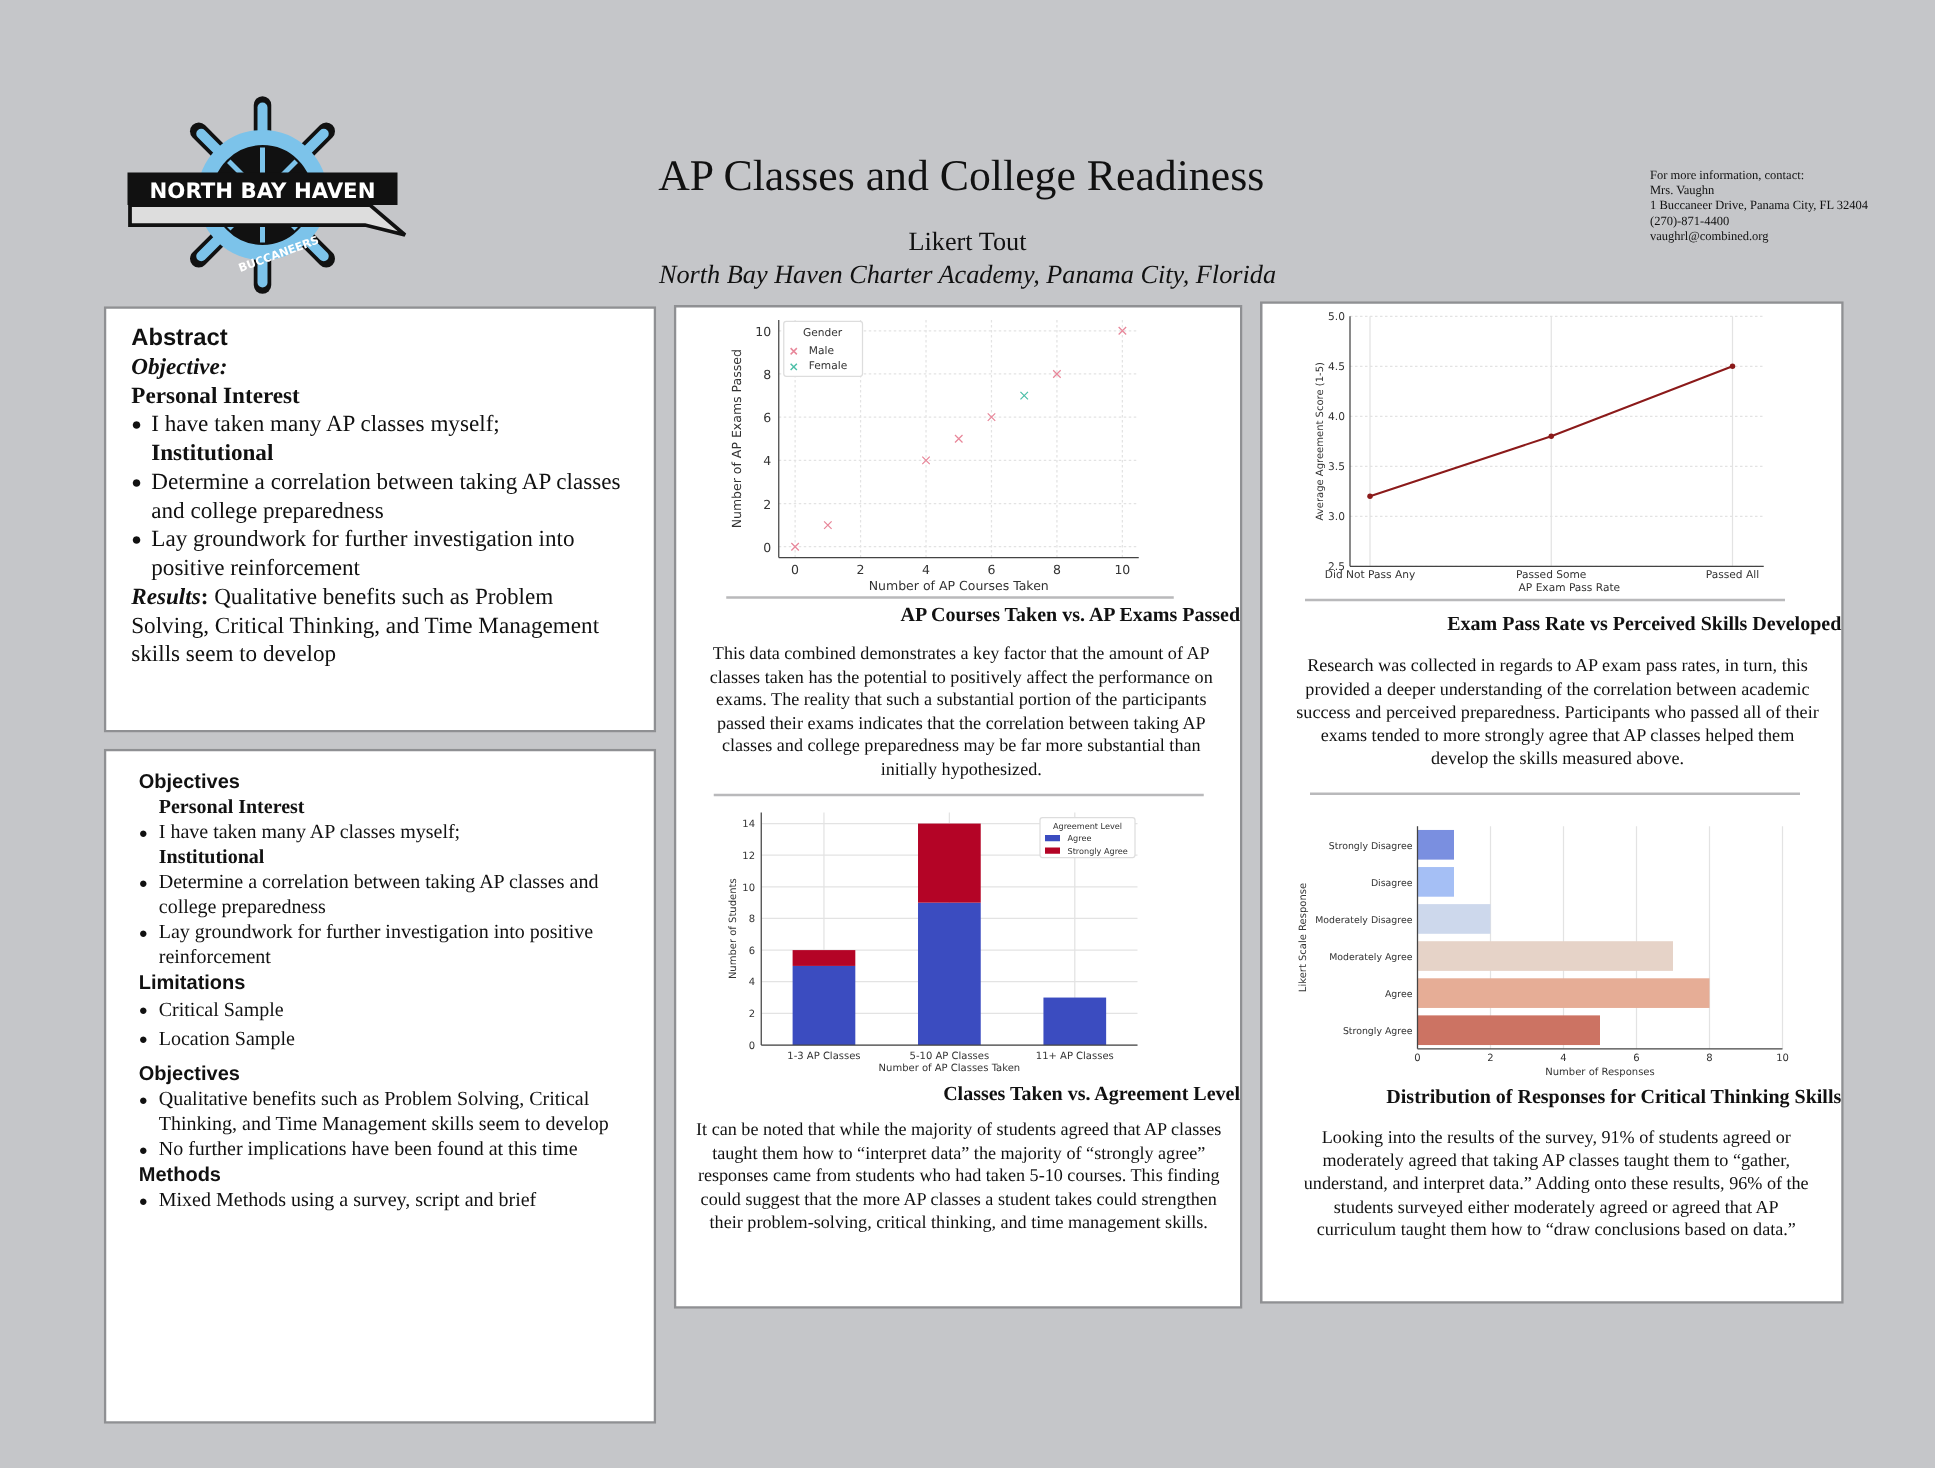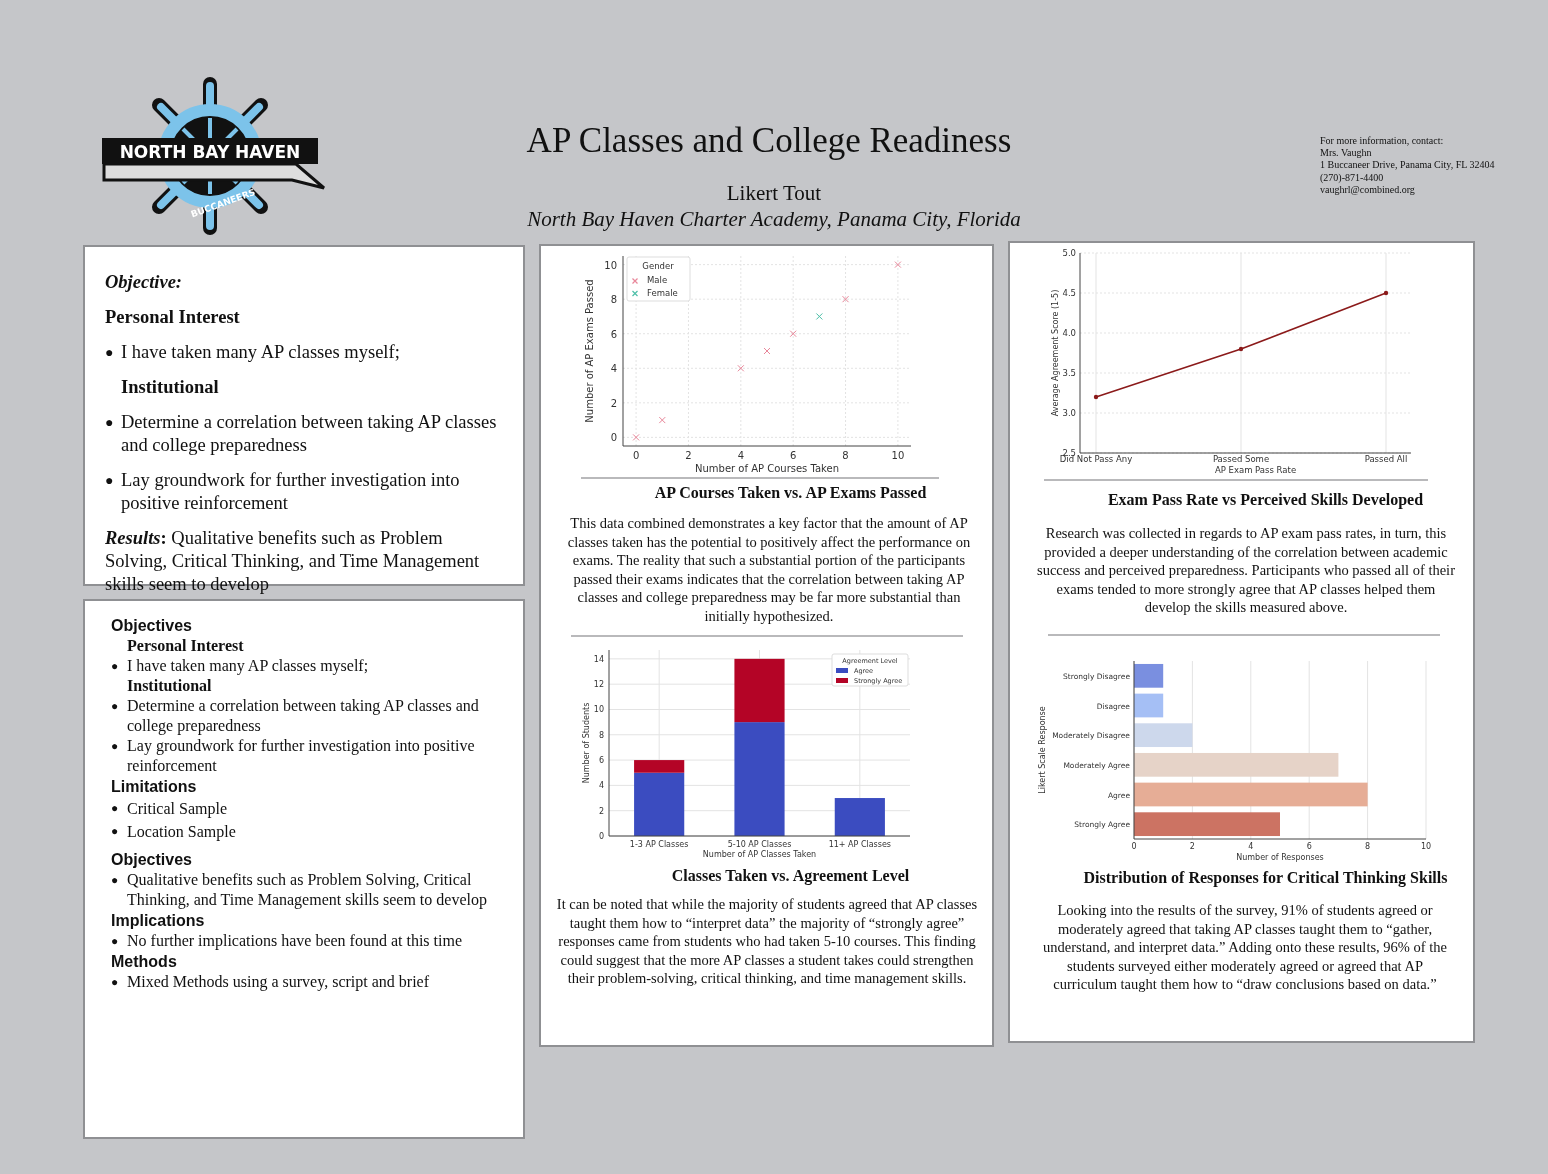--- a/index.html
+++ b/index.html
@@ -14,31 +14,31 @@
   .contact { position: absolute; left: 1320px; top: 135px; font-size: 10px; line-height: 12.2px; }
 
   .panel { position: absolute; background: #fff; border: 2px solid #8f9093; }
   #abstract { left: 83px; top: 245px; width: 442px; height: 341px; padding: 12px 20px; }
   #objectives { left: 83px; top: 599px; width: 442px; height: 540px; padding: 14px 26px; }
   #col2 { left: 539px; top: 244px; width: 455px; height: 803px; }
   #col3 { left: 1008px; top: 241px; width: 467px; height: 802px; }
 
   .sans-h { font-family: "Liberation Sans", sans-serif; font-weight: bold; }
   #abstract .h { font-size: 19px; line-height: 24px; }
-  #abstract .ln { font-size: 18.5px; line-height: 23px; margin-top: 12px; }
+  #abstract .ln { font-size: 18.5px; line-height: 23px; }
   #abstract .b { font-weight: bold; }
   #abstract .bi { font-weight: bold; font-style: italic; }
   .bul { display: flex; }
   .bul .dot { width: 16px; flex: none; font-size: 14px; }
   #objectives .h { font-size: 16px; line-height: 21px; }
   #objectives .ln { font-size: 16px; line-height: 20px; }
   #objectives .b { font-weight: bold; }
   #objectives .bul .dot { font-size: 12px; }
 
-  .sec-title { position: absolute; left: 0; width: 100%; text-align: center; font-weight: bold; font-size: 16px; padding-left: 48px; }
+  .sec-title { position: absolute; left: 0; width: 100%; text-align: right; font-weight: bold; font-size: 16px; padding-left: 48px; }
   .sec-text { position: absolute; text-align: center; font-size: 14.5px; line-height: 18.6px; }
   .rule { position: absolute; height: 2px; background: #b9b9bb; }
   svg text { font-family: "DejaVu Sans", sans-serif; }
 </style>
 </head>
 <body>
 
 <div class="logo">
   <svg width="232" height="160" viewBox="0 0 232 160">
     <g transform="translate(114,80)">
@@ -77,20 +77,21 @@
 
 <div class="contact">
   <div>For more information, contact:</div>
   <div>Mrs. Vaughn</div>
   <div>1 Buccaneer Drive, Panama City, FL 32404</div>
   <div>(270)-871-4400</div>
   <div>vaughrl@combined.org</div>
 </div>
 
 <div class="panel" id="abstract">
+  <div class="h sans-h">Abstract</div>
   <div class="ln bi">Objective:</div>
   <div class="ln b">Personal Interest</div>
   <div class="ln bul">
       <span class="dot">●</span>
       <span> I have taken many AP classes myself;</span>
     </div>
   <div class="ln b" style="padding-left:16px">Institutional</div>
   <div class="ln bul">
       <span class="dot">●</span>
       <span>Determine a correlation between taking AP classes and college preparedness</span>
@@ -125,21 +126,20 @@
     </div>
   <div class="ln bul" style="line-height:23px">
       <span class="dot">●</span>
       <span>Location Sample</span>
     </div>
   <div class="h sans-h" style="margin-top:6px">Objectives</div>
   <div class="ln bul">
       <span class="dot">●</span>
       <span> Qualitative benefits such as Problem Solving, Critical Thinking, and Time Management skills seem to develop</span>
     </div>
-  <div class="h sans-h">Implications</div>
   <div class="ln bul">
       <span class="dot">●</span>
       <span>No further implications have been found at this time</span>
     </div>
   <div class="h sans-h">Methods</div>
   <div class="ln bul">
       <span class="dot">●</span>
       <span>Mixed Methods using a survey, script and brief</span>
     </div>
 </div>

